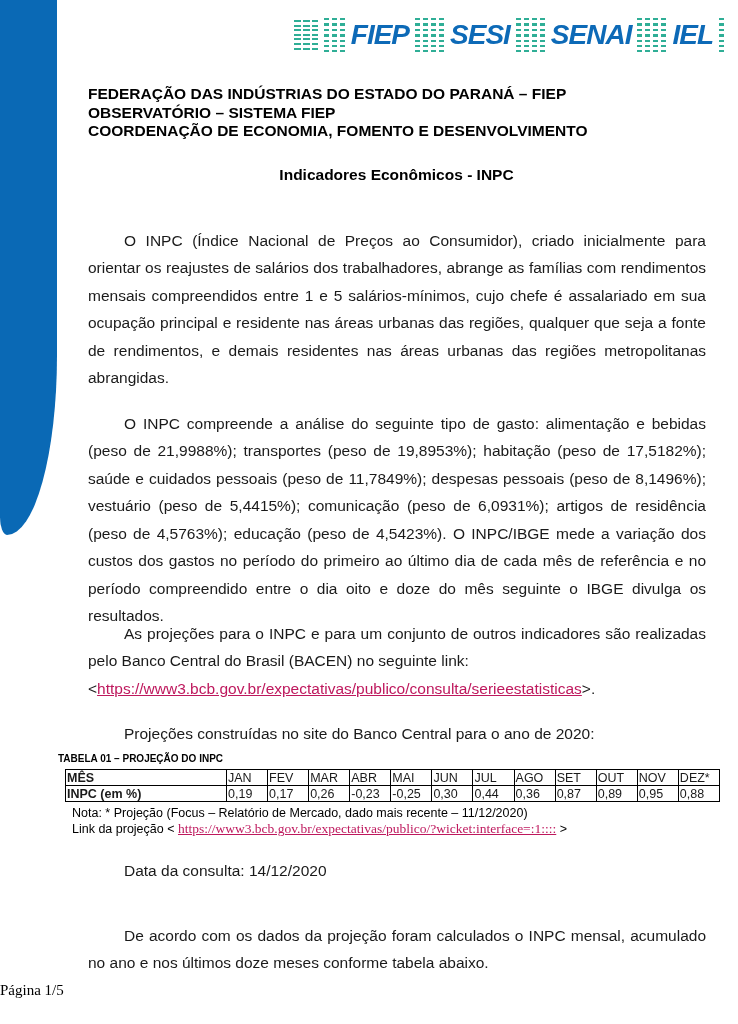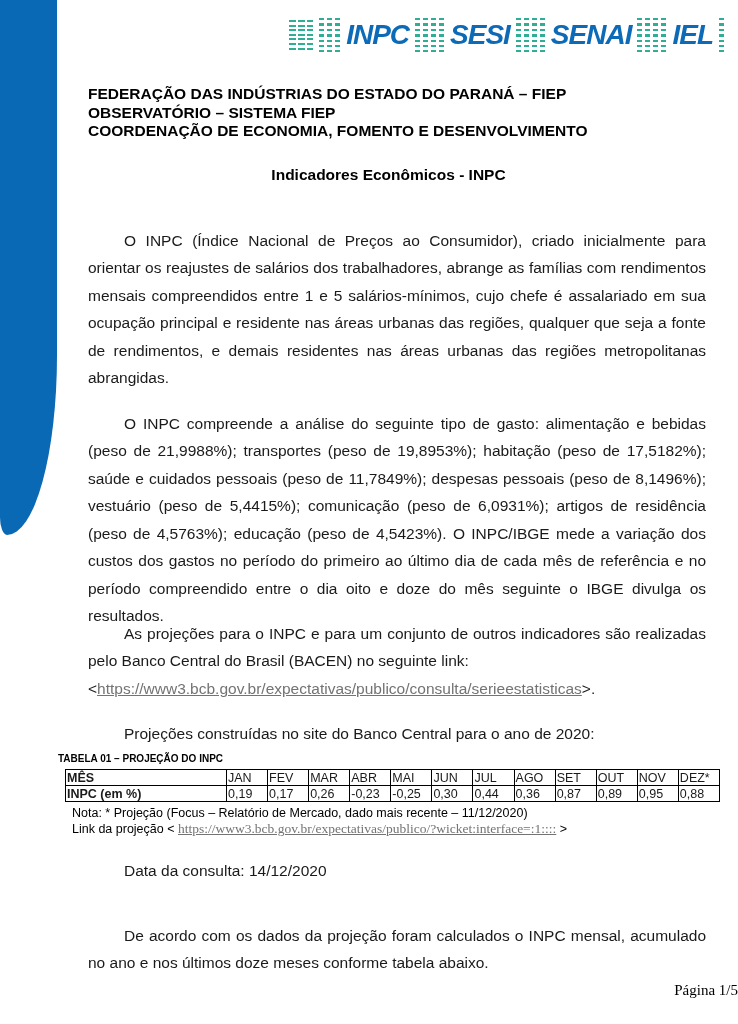--- a/index.html
+++ b/index.html
@@ -41,29 +41,29 @@
     font-size:28px;line-height:28px;
     color:#0d6ab7;letter-spacing:-1px;
     transform:scaleY(1.02);
   }
   
   .doc-header{
     position:absolute;left:88px;top:85px;width:617px;
     font-weight:bold;font-size:15.5px;line-height:18.6px;color:#000;
   }
   .doc-title{
-    position:absolute;left:80px;top:166px;width:617px;
+    position:absolute;left:88px;top:166px;width:617px;
     text-align:center;font-weight:bold;font-size:15.5px;color:#000;
   }
   .para{
     position:absolute;left:88px;width:618px;
     font-size:15.5px;line-height:27.5px;
     text-align:justify;text-indent:36px;
   }
-  a.doclink{color:#737373;text-decoration:underline;cursor:pointer;}
+  a.doclink{color:#be185d;text-decoration:underline;cursor:pointer;}
   .link-line{text-indent:0;}
   .tbl-caption{
     position:absolute;left:58px;top:753px;
     font-weight:bold;font-size:10px;color:#000;
   }
   table.inpc{
     position:absolute;left:65px;top:769px;
     border-collapse:collapse;table-layout:fixed;
     width:655px;font-size:12.5px;
   }
@@ -80,39 +80,39 @@
   }
   .notes .serif-link{
     font-family:"Liberation Serif", serif;font-size:13.5px;
   }
   .data-consulta{
     position:absolute;left:88px;top:862px;width:617px;
     font-size:15.5px;text-indent:36px;
   }
   .footer{
     position:absolute;left:0;top:982px;width:738px;
-    text-align:right;
+    text-align:left;
     font-family:"Liberation Serif", serif;font-size:15px;color:#000;
   }
 </style>
 </head>
 <body>
 
 <div class="page">
 
   <div class="blue-bar"></div>
 
   <div class="logo">
     <div class="logo-mini"></div>
     <div class="dash-group">
       <div class="dash-col"></div>
         <div class="dash-col"></div>
         <div class="dash-col"></div>
     </div>
-    <span class="logo-word">INPC</span>
+    <span class="logo-word">FIEP</span>
     <div class="dash-group">
       <div class="dash-col"></div>
         <div class="dash-col"></div>
         <div class="dash-col"></div>
         <div class="dash-col"></div>
     </div>
     <span class="logo-word">SESI</span>
     <div class="dash-group">
       <div class="dash-col"></div>
         <div class="dash-col"></div>

